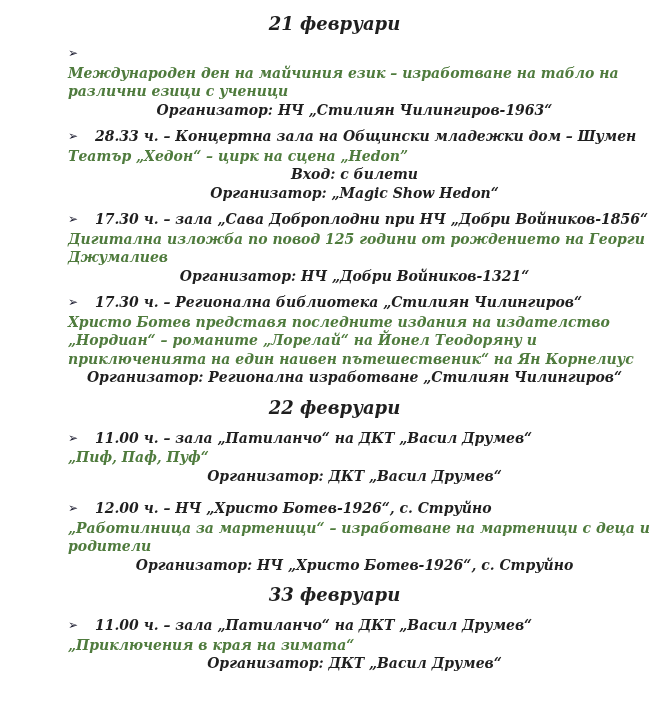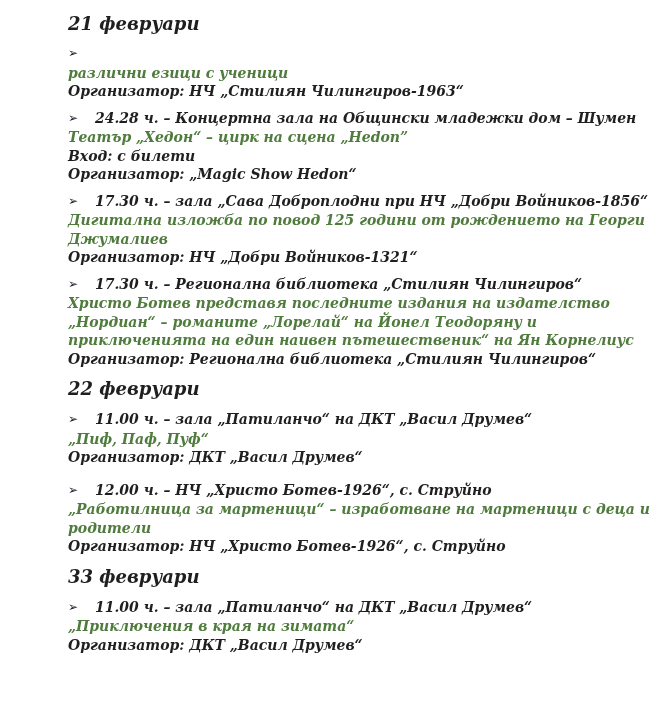--- a/index.html
+++ b/index.html
@@ -15,21 +15,21 @@
     height: 707px;
     background: var(--bg);
     overflow: hidden;
     font-family: "DejaVu Serif", serif;
     font-weight: bold;
     font-style: italic;
     color: var(--ink);
     padding: 13px 28px 0 68px;
   }
   .date-heading {
-    text-align: left;
+    text-align: center;
     font-size: 18px;
     line-height: 21px;
     font-weight: bold;
     font-style: italic;
     color: var(--ink);
     margin: 10px 40px 11px 0;
   }
   .date-heading.first { margin-top: 0; }
   .event { margin-bottom: 8px; }
   .event.extra-gap { margin-top: 14px; }
@@ -45,41 +45,42 @@
     flex: 0 0 27px;
     font-style: normal;
     font-weight: normal;
     font-size: 12px;
     color: #1a1a2e;
     position: relative;
     top: -1px;
   }
   .time-location { color: var(--ink); }
   .desc { color: var(--green); }
-  .org { color: var(--ink); }
+  .org { color: var(--ink); text-align: center; }
 </style>
 </head>
 <body>
 
 <div class="page">
 
   <div class="date-heading first">21 февруари</div>
 
   <div class="event">
     <div class="line event-header-line">
       <span class="bullet-arrow">➢</span>
     </div>
+    <div class="line desc">Международен ден на майчиния език – изработване на табло на</div>
     <div class="line desc">различни езици с ученици</div>
     <div class="line org">Организатор: НЧ „Стилиян Чилингиров-1963“</div>
   </div>
 
   <div class="event">
     <div class="line event-header-line">
       <span class="bullet-arrow">➢</span>
-      <span class="time-location">24.28 ч. – Концертна зала на Общински младежки дом – Шумен</span>
+      <span class="time-location">28.33 ч. – Концертна зала на Общински младежки дом – Шумен</span>
     </div>
     <div class="line desc">Театър „Хедон“ – цирк на сцена „Hedon”</div>
     <div class="line org">Вход: с билети</div>
     <div class="line org">Организатор: „Magic Show Hedon“</div>
   </div>
 
   <div class="event">
     <div class="line event-header-line">
       <span class="bullet-arrow">➢</span>
       <span class="time-location">17.30 ч. – зала „Сава Доброплодни при НЧ „Добри Войников-1856“</span>
@@ -90,21 +91,21 @@
   </div>
 
   <div class="event">
     <div class="line event-header-line">
       <span class="bullet-arrow">➢</span>
       <span class="time-location">17.30 ч. – Регионална библиотека „Стилиян Чилингиров“</span>
     </div>
     <div class="line desc">Христо Ботев представя последните издания на издателство</div>
     <div class="line desc">„Нордиан“ – романите „Лорелай“ на Йонел Теодоряну и</div>
     <div class="line desc">приключенията на един наивен пътешественик“ на Ян Корнелиус</div>
-    <div class="line org">Организатор: Регионална библиотека „Стилиян Чилингиров“</div>
+    <div class="line org">Организатор: Регионална изработване „Стилиян Чилингиров“</div>
   </div>
 
   <div class="date-heading">22 февруари</div>
 
   <div class="event">
     <div class="line event-header-line">
       <span class="bullet-arrow">➢</span>
       <span class="time-location">11.00 ч. – зала „Патиланчо“ на ДКТ „Васил Друмев“</span>
     </div>
     <div class="line desc">„Пиф, Паф, Пуф“</div>

